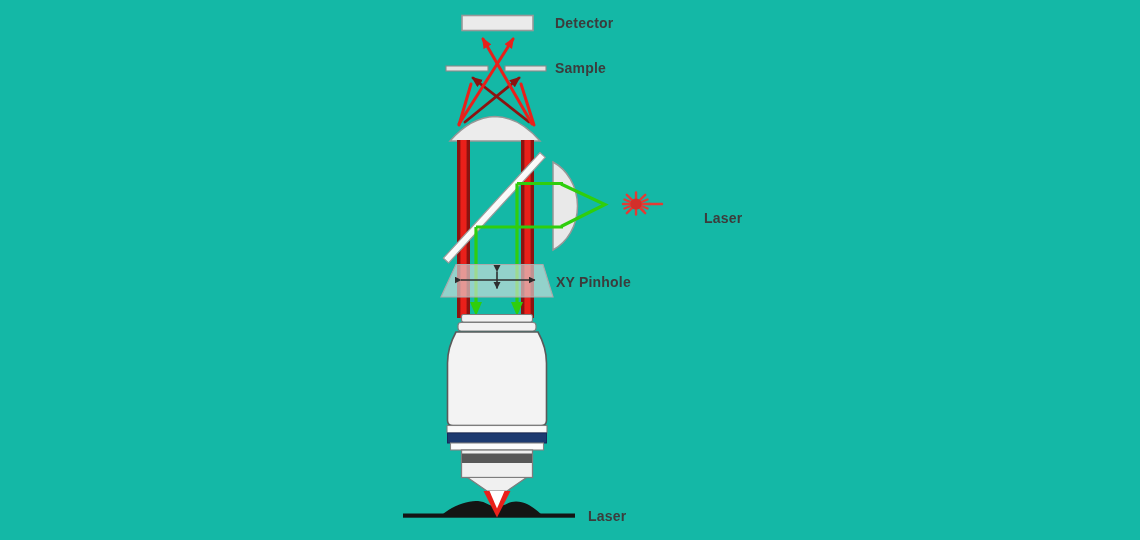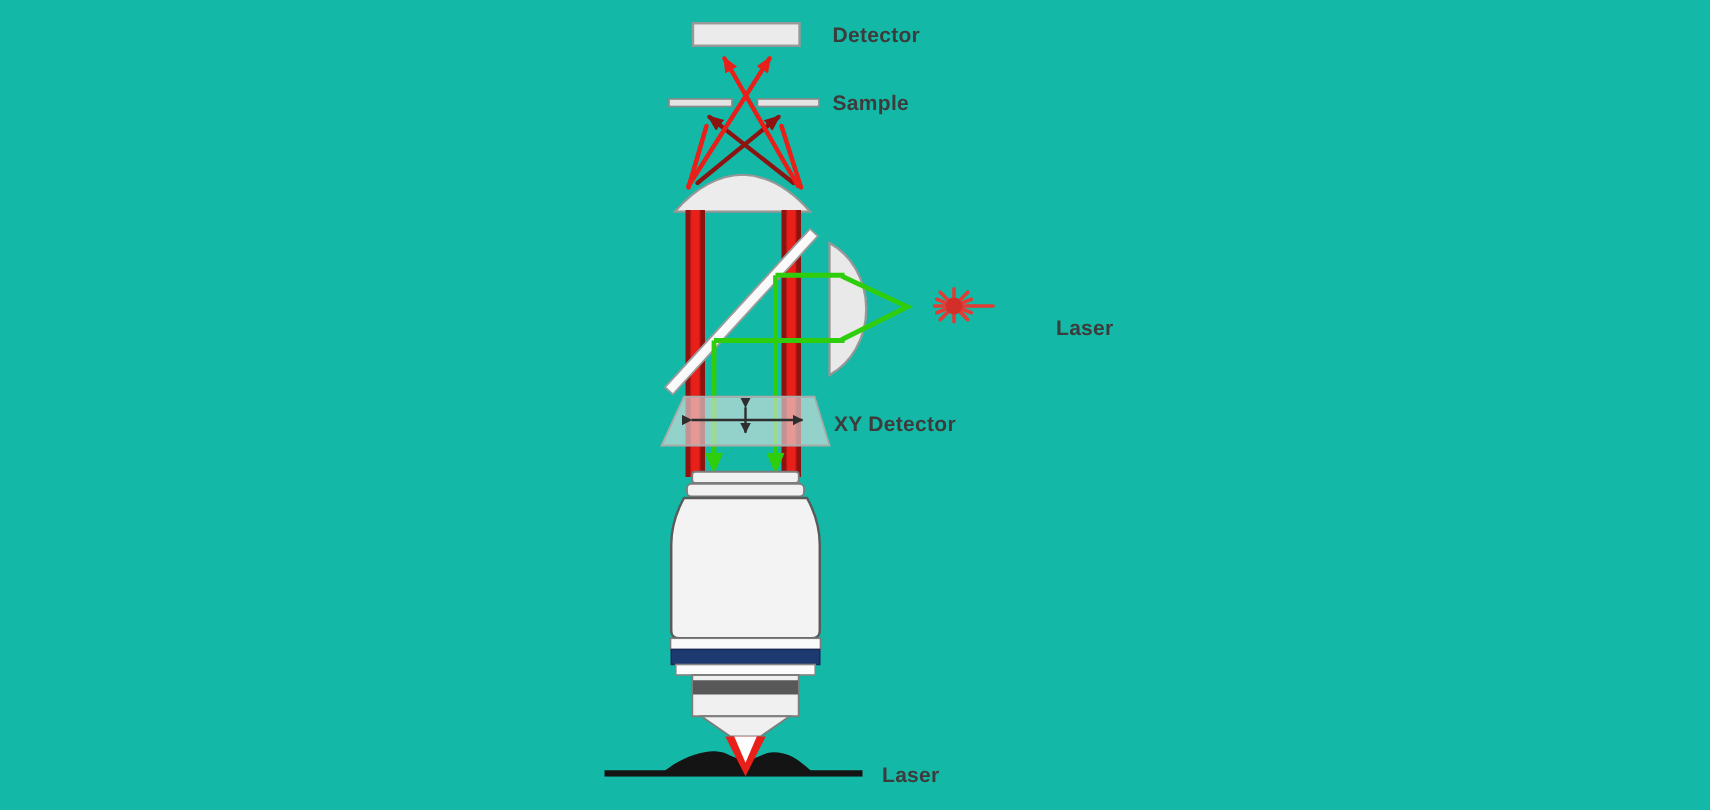--- a/index.html
+++ b/index.html
@@ -128,15 +128,15 @@
 
     <g>
       <polygon points="483.5,491 510.5,491 497,517.5" style="fill:var(--color-beam-red,#e9201a)"></polygon>
       <polygon points="489.5,491 504.5,491 497,508.5" fill="#ffffff"></polygon>
     </g>
   </svg>
 
   <div class="diagram-label" style="left:555px;top:15px;">Detector</div>
   <div class="diagram-label" style="left:555px;top:60px;">Sample</div>
   <div class="diagram-label" style="left:668px;top:210px;margin-left:36px;">Laser</div>
-  <div class="diagram-label" style="left:556px;top:274px;">XY Detector</div>
+  <div class="diagram-label" style="left:556px;top:274px;">XY Pinhole</div>
   <div class="diagram-label" style="left:588px;top:508px;">Laser</div>
 </div>
 
 </body></html>

